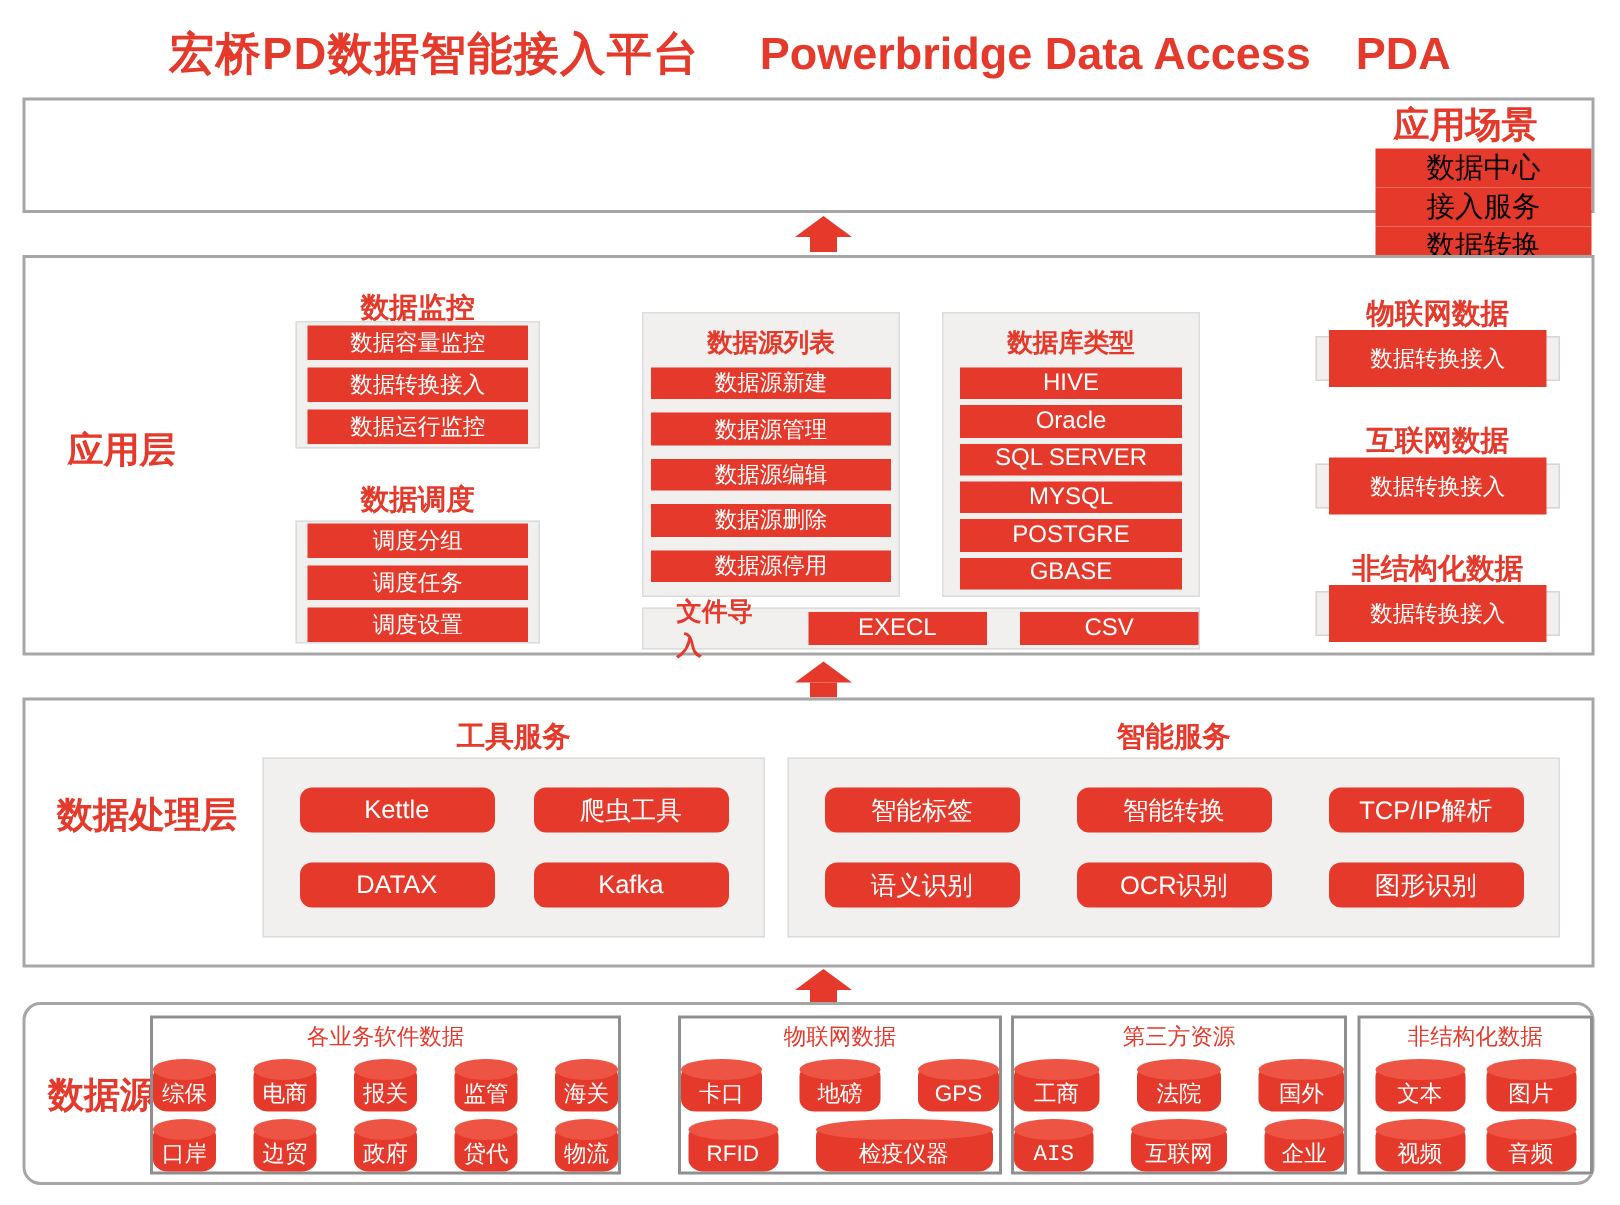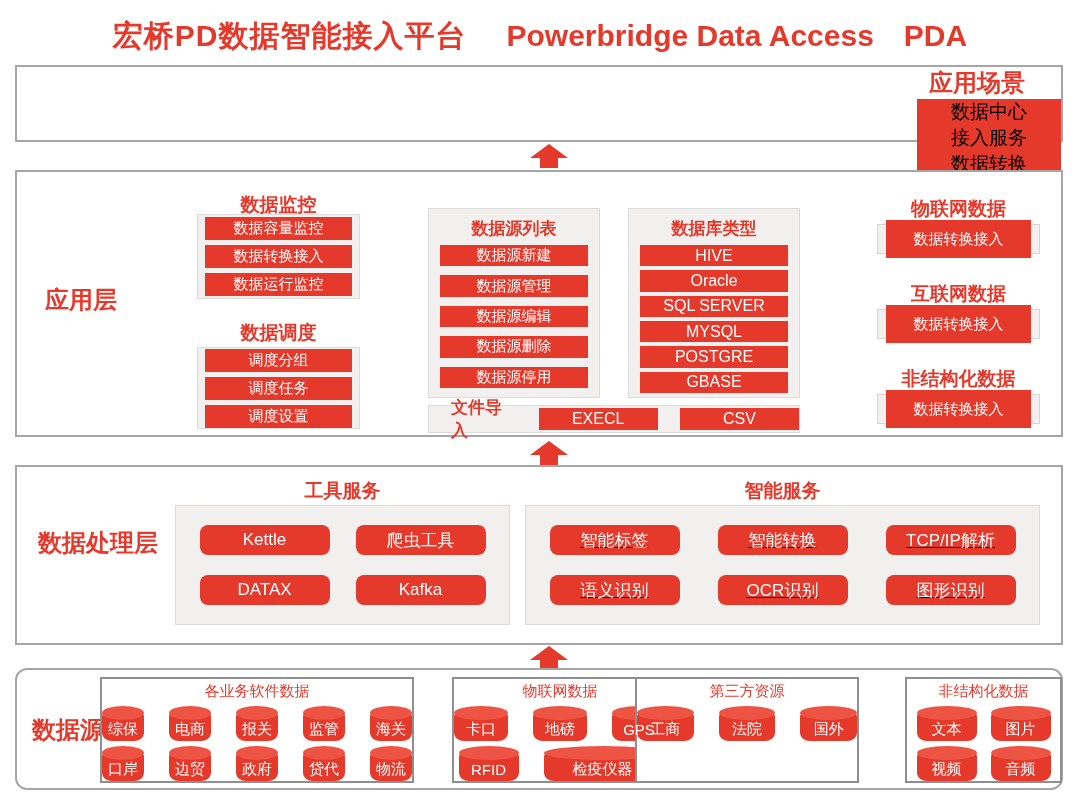--- a/index.html
+++ b/index.html
@@ -41,34 +41,34 @@
   .side-label{position:absolute;color:var(--red);font-weight:bold;font-size:24px;}
   .panel{position:absolute;background:var(--panel);border:1px solid var(--panel-border);display:flex;flex-direction:column;align-items:center;}
   .panel-title{font-size:17px;font-weight:bold;color:var(--red);margin:8px 0 5px;}
   .red-btn{background:var(--red);color:#fff;display:flex;align-items:center;justify-content:center;font-size:15px;}
 
   
   .pbtn{width:147px;height:23px;}
   #box-monitor{left:180px;top:42px;width:163px;height:85px;justify-content:center;gap:5px;}
   #box-sched{left:180px;top:175px;width:163px;height:82px;justify-content:center;gap:5px;}
   #box-srclist{left:411px;top:36px;width:172px;height:190px;}
-  #box-srclist .red-btn{width:148px;height:24px;margin-bottom:9px;}
+  #box-srclist .red-btn{width:160px;height:24px;margin-bottom:9px;}
   #box-dbtypes{left:611px;top:36px;width:172px;height:190px;}
   #box-dbtypes .red-btn{width:148px;height:23px;margin-bottom:4px;font-size:16px;}
   #row-fileimport{left:411px;top:233px;width:372px;height:28px;flex-direction:row;justify-content:center;}
   #row-fileimport .fi-label{font-size:17px;font-weight:bold;color:var(--red);margin-left:22px;}
   .fi-btn{width:120px;height:22px;font-size:16px;}
   .frame{position:absolute;left:860px;width:163px;height:30px;background:var(--panel);border:1px solid #d6d6d6;display:flex;align-items:center;justify-content:center;}
   .frame .red-btn{width:145px;height:38px;}
 
   
   .tool-box{position:absolute;top:38px;height:120px;background:var(--panel);border:1px solid var(--panel-border);display:flex;flex-wrap:wrap;justify-content:center;align-content:center;column-gap:26px;row-gap:20px;}
   .tool-btn{width:130px;height:30px;border-radius:8px;font-size:17px;}
   #box-tools{left:158px;width:335px;flex-direction:column;}
-  #box-intel{left:508px;width:515px;column-gap:38px;text-decoration:underline;}
+  #box-intel{left:508px;width:515px;column-gap:38px;}
 
   
   .src-grp{position:absolute;top:7px;height:106px;border:2px solid #8f8f8f;background:#fff;}
   .src-title{text-align:center;color:var(--red);font-size:15px;margin-top:3px;}
   .cyl-row{display:flex;justify-content:center;gap:25px;margin-top:12px;}
   .cyl{position:relative;width:60px;height:28px;background:var(--red);border-radius:4px 4px 10px 10px / 4px 4px 8px 8px;display:flex;align-items:center;justify-content:center;color:#fff;font-size:15px;padding-top:4px;}
   .cyl::before{content:"";position:absolute;top:-7px;left:0;right:0;height:14px;border-radius:50%;background:var(--red-light);}
   .cyl span{position:relative;z-index:1;white-space:nowrap;}
   .cyl.wide{width:118px;}
   .cyl.wide2{width:72px;}
@@ -242,31 +242,42 @@
     <div class="cyl-row">
       <div class="cyl">
           <span>RFID</span>
         </div>
       <div class="cyl wide">
           <span>检疫仪器</span>
         </div>
     </div>
   </div>
 
-  <div class="src-grp" style="left:618px;width:224px;font-family:Liberation Mono, monospace;">
+  <div class="src-grp" style="left:657px;width:224px;font-family:Liberation Mono, monospace;">
     <div class="src-title">第三方资源</div>
     <div class="cyl-row">
       <div class="cyl">
           <span>工商</span>
         </div>
       <div class="cyl">
           <span>法院</span>
         </div>
       <div class="cyl">
           <span>国外</span>
+        </div>
+    </div>
+    <div class="cyl-row">
+      <div class="cyl">
+          <span>AIS</span>
+        </div>
+      <div class="cyl wide2">
+          <span>互联网</span>
+        </div>
+      <div class="cyl">
+          <span>企业</span>
         </div>
     </div>
   </div>
 
   <div class="src-grp" style="left:888px;width:157px;">
     <div class="src-title">非结构化数据</div>
     <div class="cyl-row" style="gap:14px;">
       <div class="cyl">
           <span>文本</span>
         </div>

